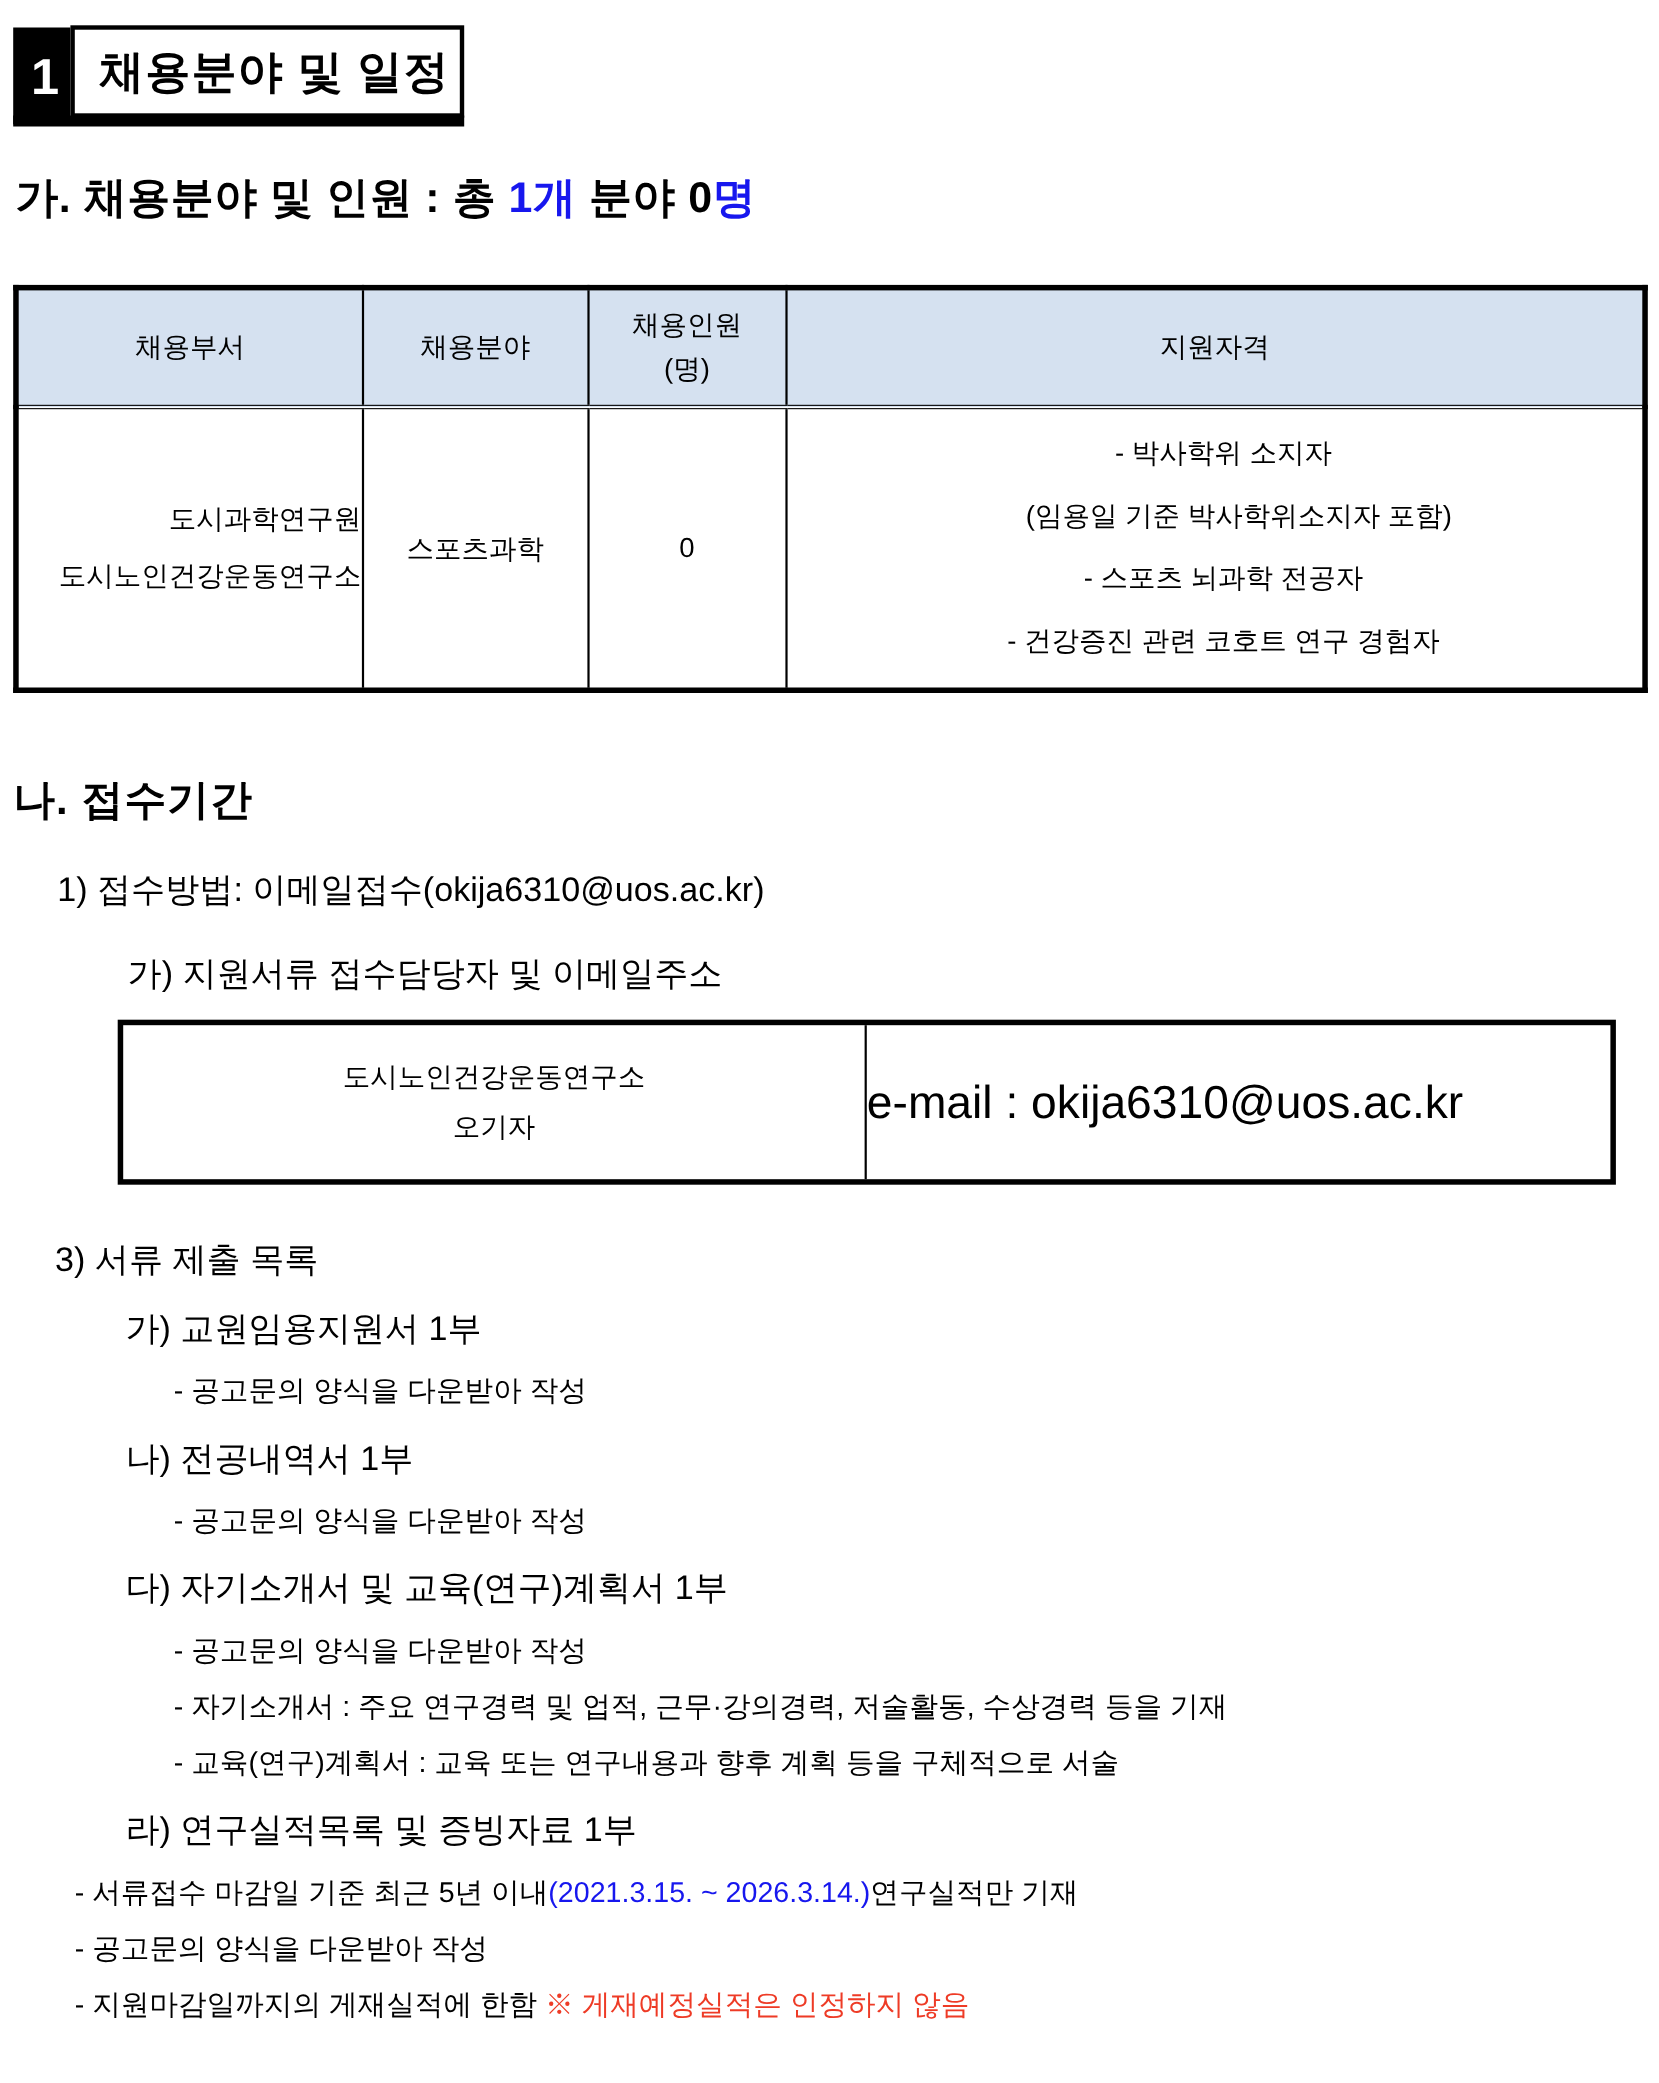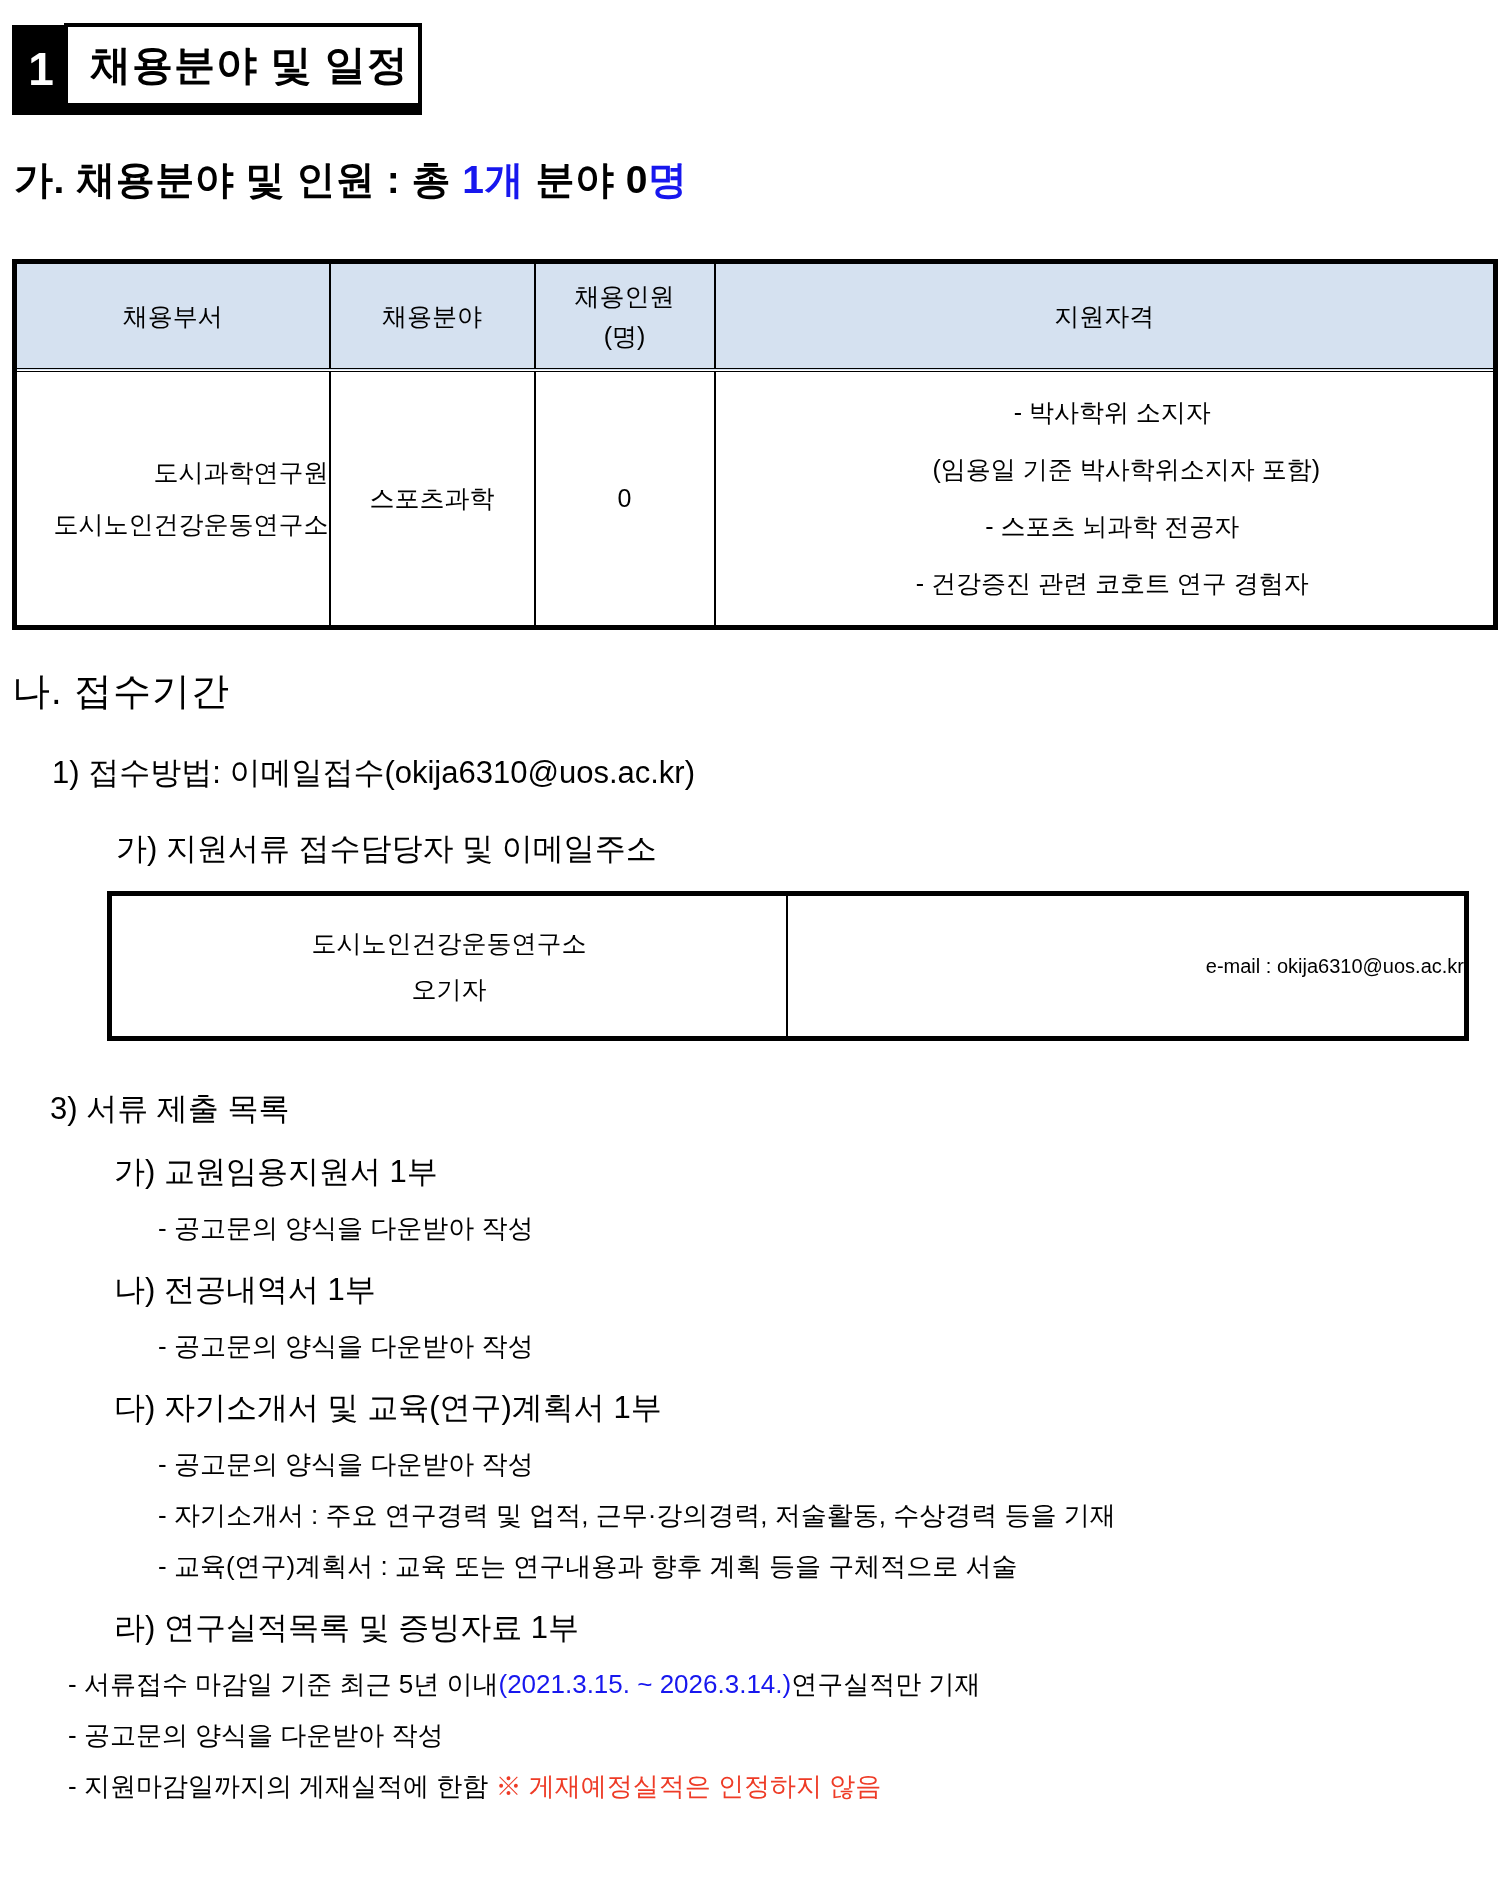--- a/index.html
+++ b/index.html
@@ -69,43 +69,43 @@
     border-bottom:4px double #000;
     line-height:40px;
   }
   table.recruit tbody td { height:258px; background:#fff; }
   td.dept div { line-height:52px;text-align:right; }
   td.qual { text-align:left; padding-left:16px; }
   td.qual .qline { line-height:57px; }
   td.qual .qline.indent { padding-left:28px; }
 
   
-  .h-na { margin:36px 0 0 0; font-size:38px; font-weight:normal; letter-spacing:1px; }
+  .h-na { margin:72px 0 0 0; font-size:38px; font-weight:bold; letter-spacing:1px; }
   .li-1 { margin:36px 0 0 40px; font-size:31px; line-height:40px; white-space:pre-wrap; }
   .li-2 { margin:38px 0 0 40px; font-size:31px; line-height:40px; white-space:pre-wrap; }
   .li-2a{ margin:36px 0 0 104px; font-size:31px; line-height:40px; }
 
   
   .contact-box {
     margin:22px 0 0 95px;
     width:1362px; height:150px;
     border:5px solid #000;
     display:flex;
   }
   .cb-left {
     width:50%;
     border-right:2px solid #000;
     display:flex; flex-direction:column;
     align-items:center; justify-content:center;
     font-size:25px; line-height:46px;
   }
   .cb-right {
     flex:1;
-    display:flex; align-items:center; justify-content:flex-end;
-    font-size:20px;
+    display:flex; align-items:center; justify-content:flex-start;
+    font-size:42px;
   }
 
   
   .li-3   { margin:48px 0 0 38px; font-size:31px; line-height:40px; }
   .doc    { margin:22px 0 0 102px; font-size:31px; line-height:42px; }
   .doc-sub{
     margin:16px 0 0 146px;
     font-family:Liberation Sans, sans-serif;
     font-size:26px; line-height:38px;
     white-space:pre-wrap;

